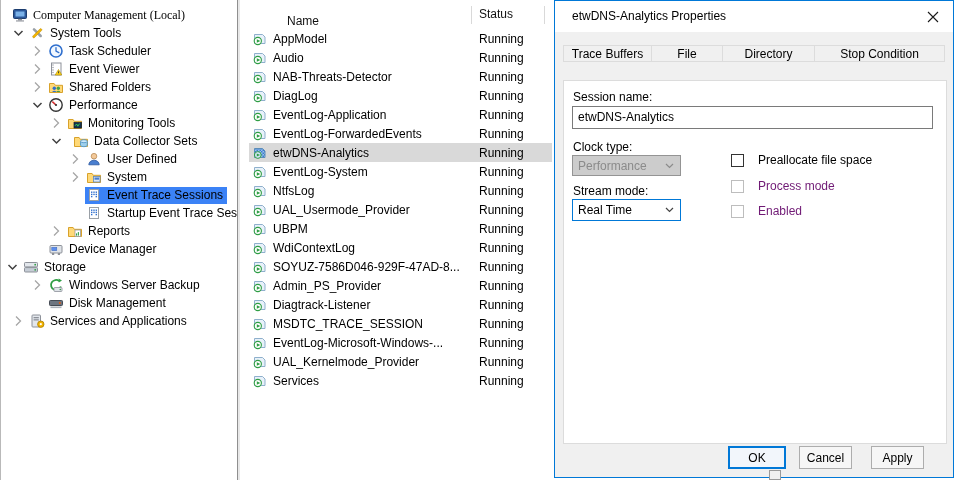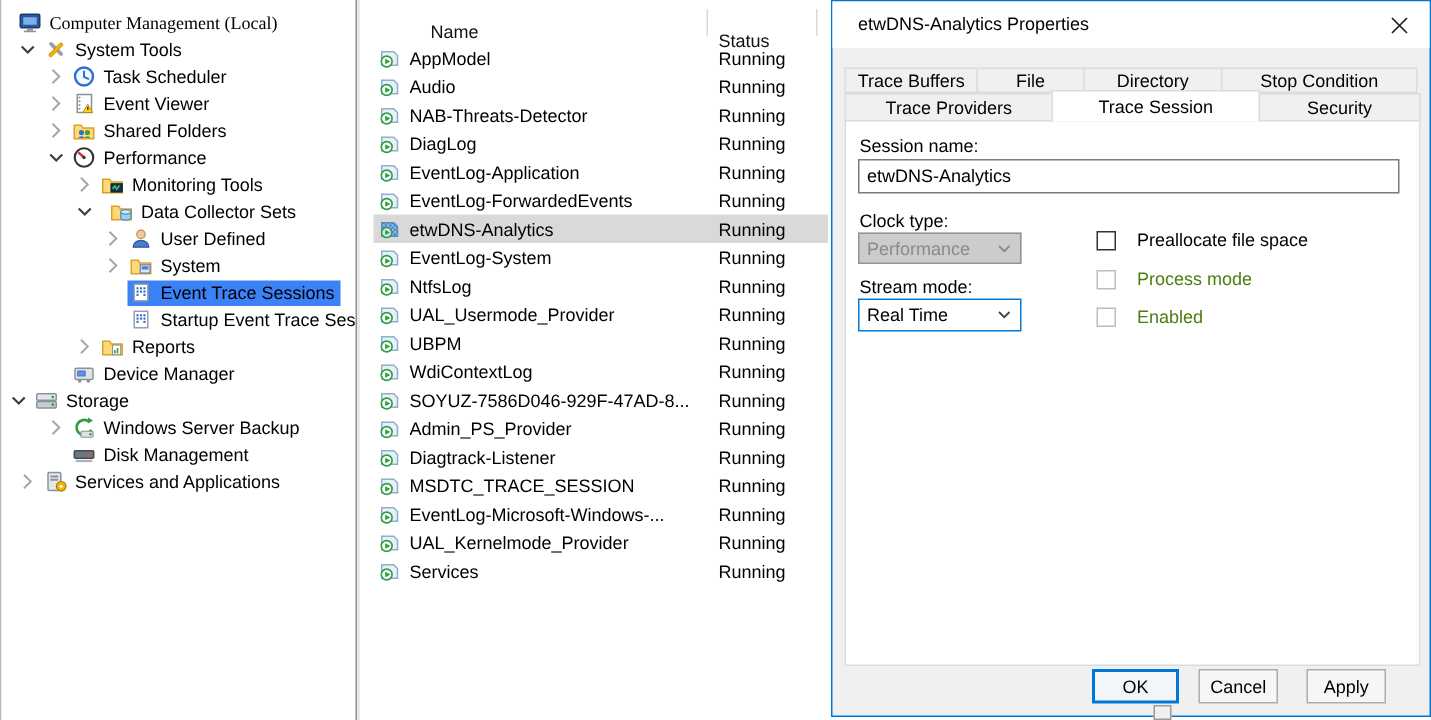--- a/index.html
+++ b/index.html
@@ -18,21 +18,21 @@
   .trow { display:flex; align-items:center; height:18px; white-space:nowrap; cursor:default; }
   .expander { width:19px; height:18px; flex:0 0 19px; display:flex; align-items:center; }
   .tinner { display:flex; align-items:center; height:17px; padding:0 4px 0 1px; }
   .tinner.tsel { background:#3b82f6; }
   .ticon { width:16px; height:16px; flex:0 0 16px; margin-right:5px; }
   .tlabel { line-height:17px; }
 
   
   #list-header { position:absolute; left:0; top:6px; width:314px; height:18px; color:#111; }
   #col-name { position:absolute; left:47px; top:8px; }
-  #col-status { position:absolute; left:239px; top:14px; }
+  #col-status { position:absolute; left:239px; top:1px; }
   .hdr-sep { position:absolute; top:0; width:1px; height:18px; background:#d9d9d9; }
   #hdr-sep1 { left:231px; } #hdr-sep2 { left:304px; }
   #list-rows { position:absolute; left:0; top:29px; width:314px; }
   .lrow { display:flex; align-items:center; height:19px; margin:0 2px 0 9px; padding-left:3px; white-space:nowrap; cursor:default; }
   .lrow.lsel { background:#d9d9d9; }
   .licon { width:16px; height:16px; flex:0 0 16px; margin-right:5px; }
   .lname { width:206px; flex:0 0 206px; overflow:hidden; }
   .lstatus { flex:1; }
 
   
@@ -62,21 +62,21 @@
     background:#fff; border:1px solid #7a7a7a; padding:0 5px; line-height:21px; }
   .combo { position:absolute; left:8px; width:109px; height:21px; display:flex; align-items:center;
     padding-left:5px; }
   .combo .chev { position:absolute; right:6px; top:7px; }
   #clock-combo { top:74px; background:#cccccc; border:1px solid #949494; color:#8b8b8b; }
   #stream-combo { top:118px; height:22px; background:#fff; border:1px solid var(--accent,#0078d7); color:#000; }
   .chk { position:absolute; left:167px; display:flex; align-items:center;gap:8px; }
   .chk .box { width:13px; height:13px; background:#fff; margin-right:6px; flex:0 0 13px; }
   .chk.on .box { border:1px solid #333; }
   .chk.dis .box { border:1px solid #bdbdbd; }
-  .chk.dis .chklabel { color:#4d7c0f; }
+  .chk.dis .chklabel { color:#701a75; }
   #chk-preallocate { top:72px; } #chk-process { top:98px; } #chk-enabled { top:123px; }
 
   .btn { position:absolute; top:445px; height:23px; background:#f6f6f6; border:1px solid #adadad;
     display:flex; align-items:center; justify-content:center; cursor:default; }
   #btn-ok { left:173px; width:58px; border:2px solid var(--accent,#0078d7); background:#f2f6fb; }
   #btn-cancel { left:244px; width:53px; }
   #btn-apply { left:316px; width:53px; }
   #size-grip { position:absolute; left:214px; top:469px; width:12px; height:10px;
     background:#f0f0f0; border:1px solid #9a9a9a; z-index:6; }
 </style>
@@ -638,25 +638,20 @@
           </svg>
       </span>
     </div>
 
     <div class="tabrow" id="tabrow1">
       <div class="tab">Trace Buffers</div>
       <div class="tab">File</div>
       <div class="tab">Directory</div>
       <div class="tab">Stop Condition</div>
     </div>
-    <div class="tabrow" id="tabrow2">
-      <div class="tab">Trace Providers</div>
-      <div class="tab active">Trace Session</div>
-      <div class="tab">Security</div>
-    </div>
 
     <div id="tab-page">
       <span class="fld-label" style="top:9px">Session name:</span>
       <div id="session-input">etwDNS-Analytics</div>
 
       <span class="fld-label" style="top:59px">Clock type:</span>
       <div class="combo" id="clock-combo">
         <span>Performance</span>
         <span class="chev">
           <svg width="9" height="6" viewBox="0 0 9 6">

